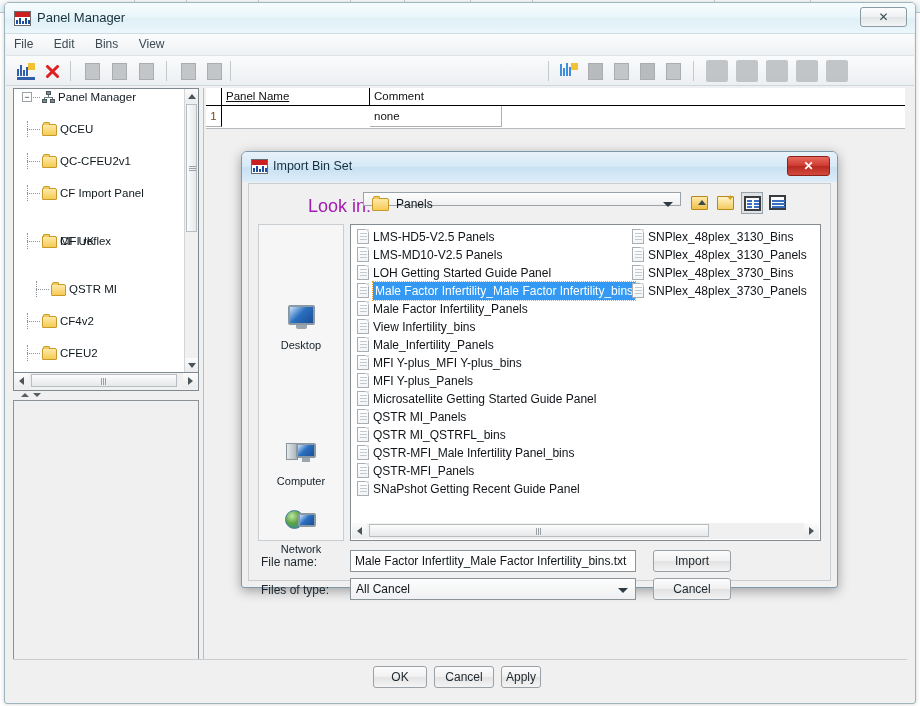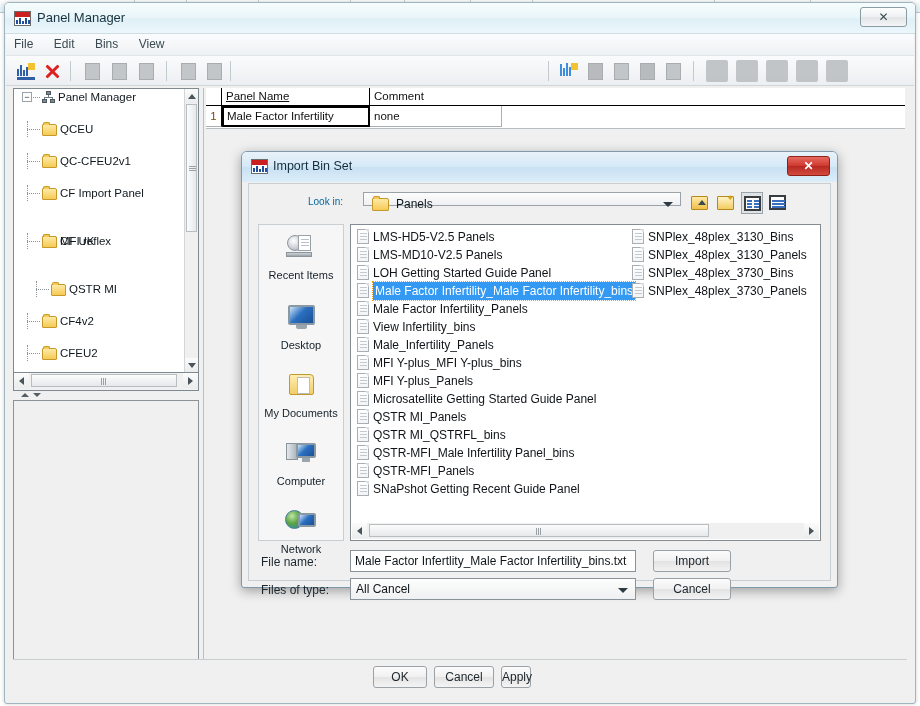--- a/index.html
+++ b/index.html
@@ -319,21 +319,21 @@
     border: 1px solid #8d2018; border-radius: 3px; box-sizing: border-box;
     color: #ffffff; font-size: 12px; font-weight: bold; text-align: center; line-height: 18px;
   }
   #dlg-body {
     position: absolute; left: 6px; top: 31px; right: 6px; bottom: 6px;
     background: #f0f0f0;
     border: 1px solid #c8ced2;
     box-sizing: border-box;
   }
   #lookin-label {
-    position: absolute; left: 59px; top: 12px; font-size: 10px; color: #0369a1;
+    position: absolute; left: 59px; top: 12px; font-size: 18px; color: #a21caf;
   }
   #lookin-combo {
     position: absolute; left: 114px; top: 8px; width: 318px; height: 14px;
     background: linear-gradient(to bottom,#fdfdfd,#eff0f2);
     border: 1px solid #9aa3a9; box-sizing: border-box;
   }
   #lookin-combo .txt { position:absolute; left:32px; top:4px; font-size:12px; color:#10181c; }
   .dlg-tool {
     position: absolute; top: 8px; width: 22px; height: 22px;
   }
@@ -688,30 +688,29 @@
     <div id="lower-pane"></div>
 
     <div id="table-pane">
       <div id="table-head">
         <div class="th" style="left:0; width:16px; border-right:1px solid #000;"></div>
         <div class="th" style="left:16px; width:148px;text-decoration:underline;">Panel Name</div>
         <div class="th" style="left:164px; width:132px; border-right:none;">Comment</div>
       </div>
       <div id="table-body">
         <div id="row-num">1</div>
-        <div id="cell-panel">Male Factor Infertility</div>
         <div id="cell-comment">none</div>
       </div>
       <div id="table-bottom-line"></div>
     </div>
 
     <div id="bottom-bar">
       <div class="btn" style="left:360px; top:6px; width:54px;">OK</div>
       <div class="btn" style="left:421px; top:6px; width:60px;">Cancel</div>
-      <div class="btn" style="left:488px; top:6px; width:30px;">Apply</div>
+      <div class="btn" style="left:488px; top:6px; width:40px;">Apply</div>
     </div>
 
   </div>
 </div>
 
 <div id="dialog">
 
   <div id="dlg-titlebar">
     <div class="pm-icon" style="left:9px; top:7px;">
       <div class="topbar"></div>
@@ -756,48 +755,28 @@
     </div>
     <div class="dlg-tool" style="left:518px;">
       <span class="tbl-glyph">
         <i style="top:3px; width:13px;"></i>
           <i style="top:6px; width:13px;"></i>
           <i style="top:9px; width:13px;"></i>
       </span>
     </div>
 
     <div id="places">
-      <div class="place" style="top:8px;">
-        <span class="ico">
-          <span class="ico-recent"></span>
-          <span class="ico-page" style="left:14px; top:2px;">
-              <i style="top:3px;"></i>
-              <i style="top:6px;"></i>
-              <i style="top:9px;"></i>
-            </span>
-          <span style="position:absolute; left:2px; top:19px; width:26px; height:5px; background:linear-gradient(to bottom,#cfd5da,#9aa3aa); border:1px solid #8c959c; box-sizing:border-box;"></span>
-        </span>
-        <span class="lbl">Recent Items</span>
-      </div>
 
       <div class="place" style="top:78px;">
         <span class="ico">
           <span class="ico-monitor"></span><span class="ico-monitor-stand"></span>
         </span>
         <span class="lbl">Desktop</span>
       </div>
 
-      <div class="place" style="top:146px;">
-        <span class="ico">
-          <span class="ico-docfolder">
-              <span class="pg"></span>
-            </span>
-        </span>
-        <span class="lbl">My Documents</span>
-      </div>
 
       <div class="place" style="top:214px;">
         <span class="ico">
           <span class="ico-pc"></span>
           <span class="ico-monitor" style="left:12px; top:4px; width:20px; height:15px;"></span>
           <span style="position:absolute; left:18px; top:19px; width:8px; height:4px; background:#9aa5ad;"></span>
         </span>
         <span class="lbl">Computer</span>
       </div>
 

